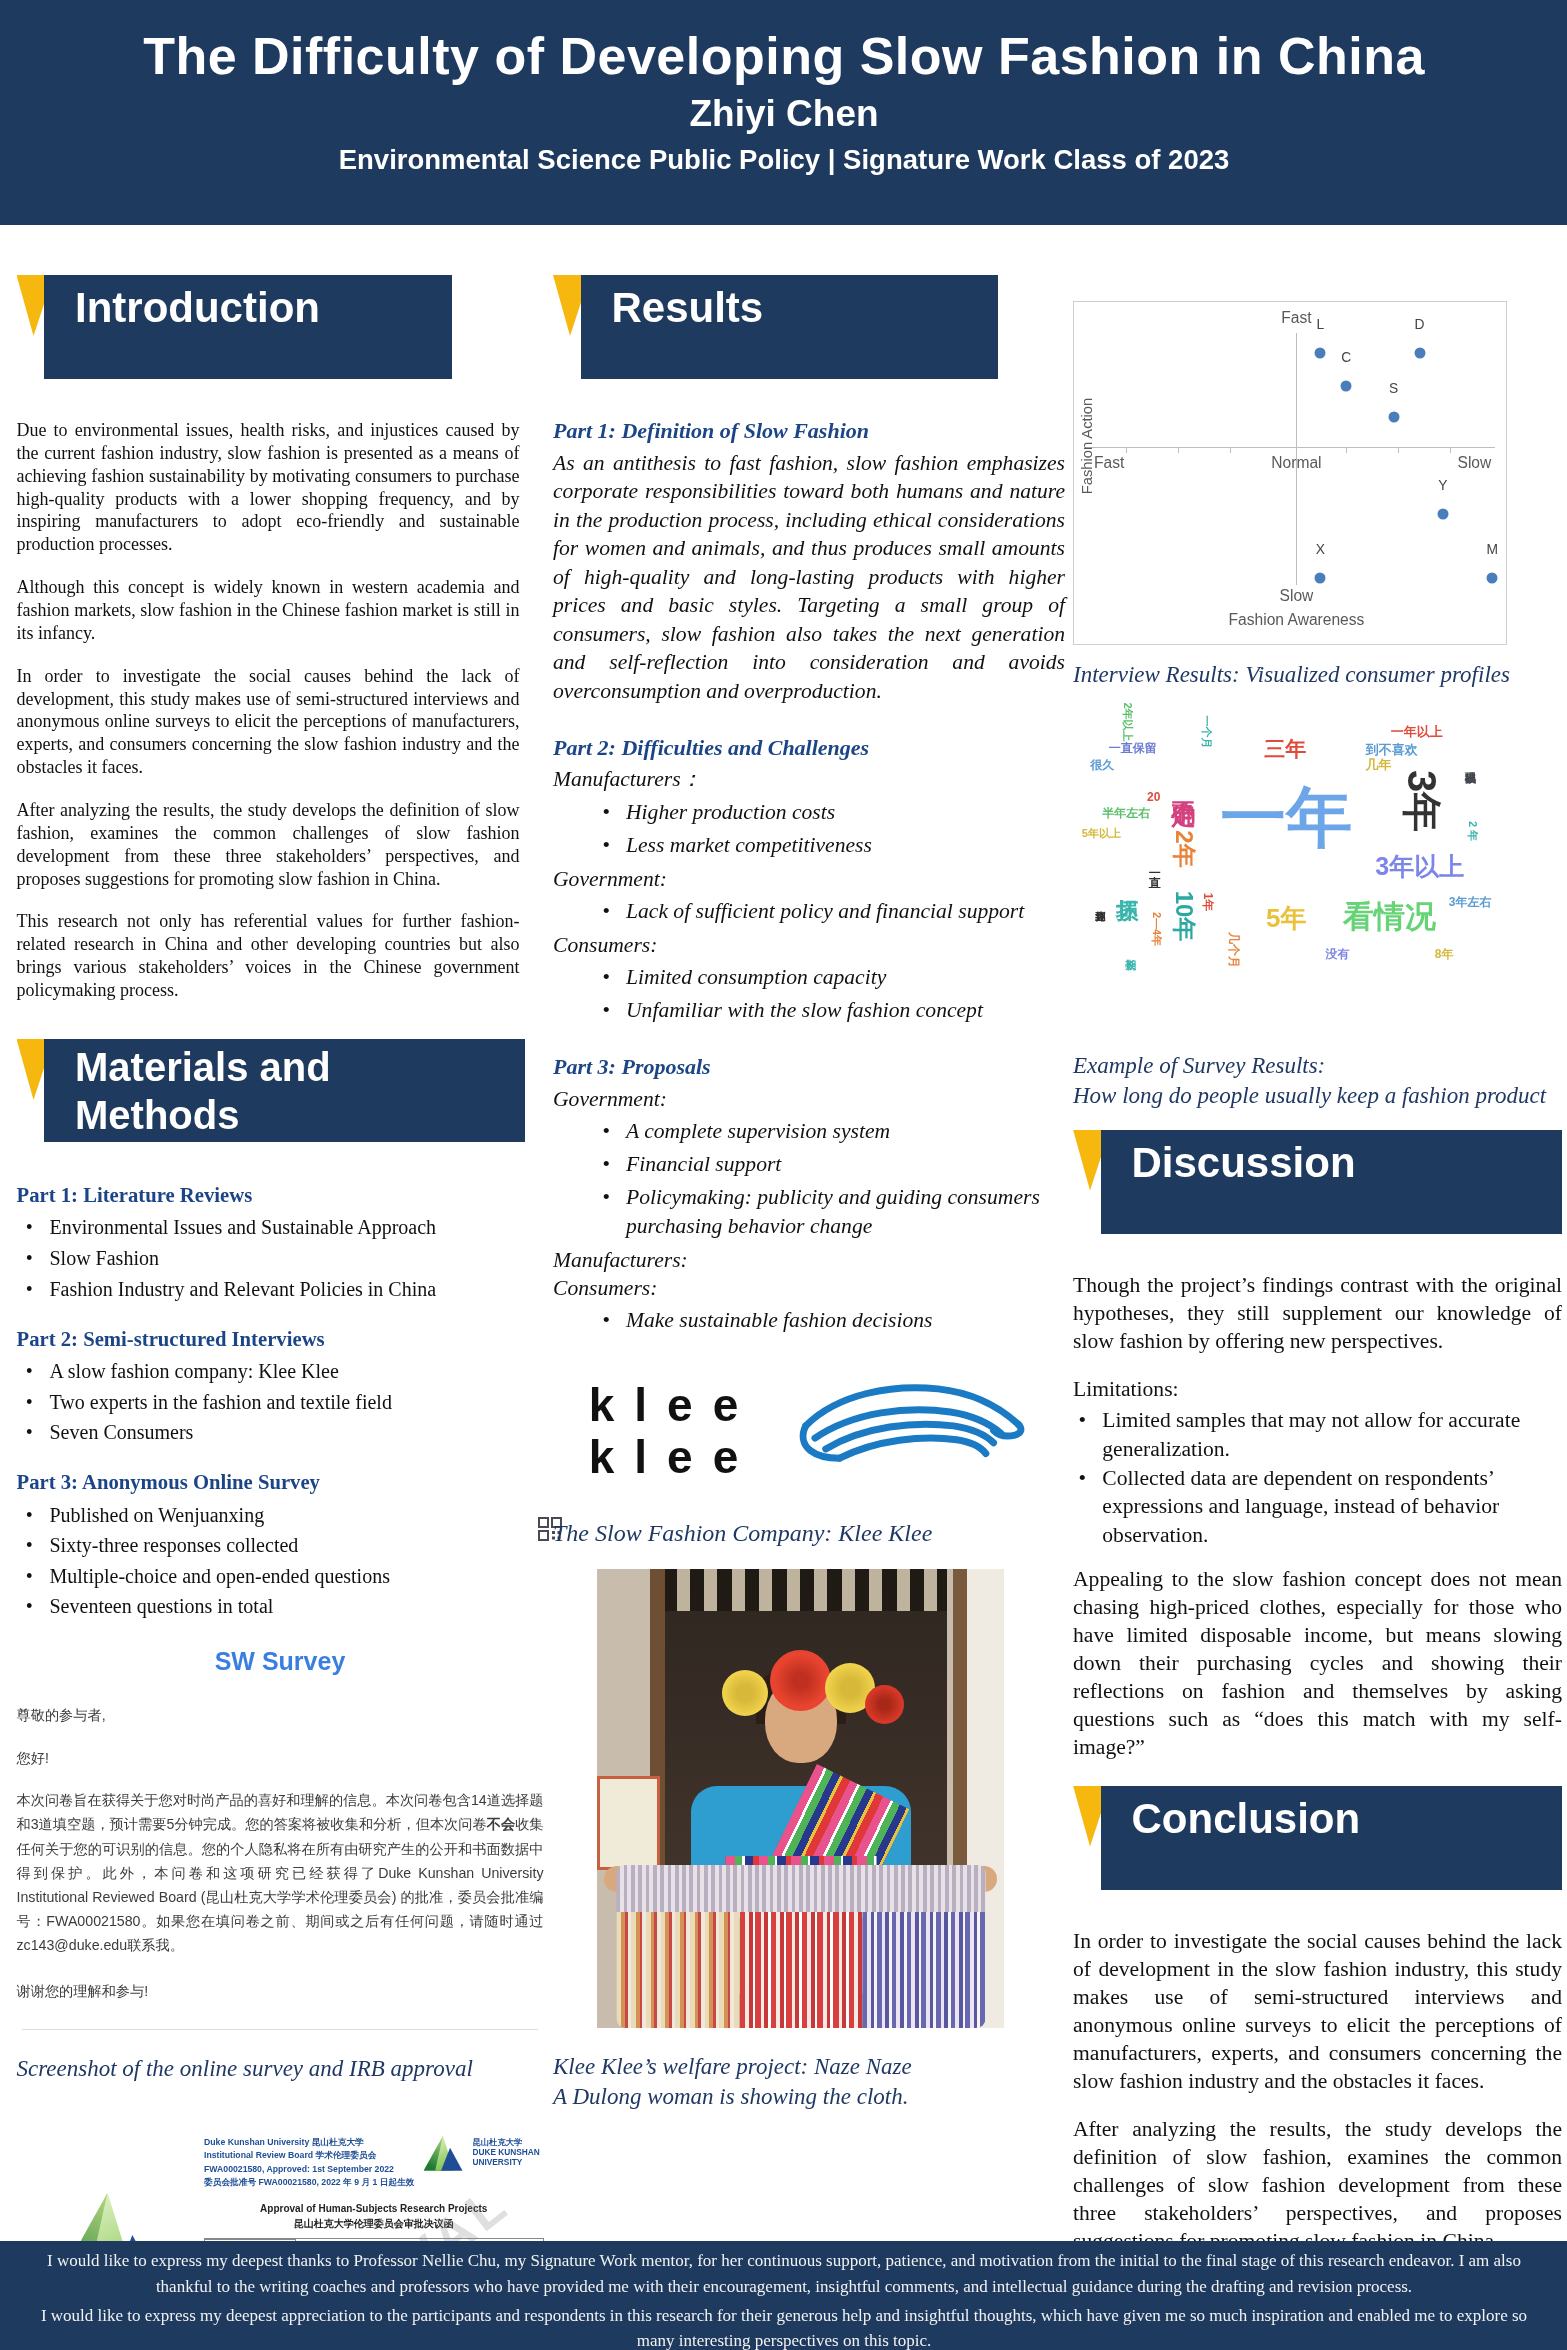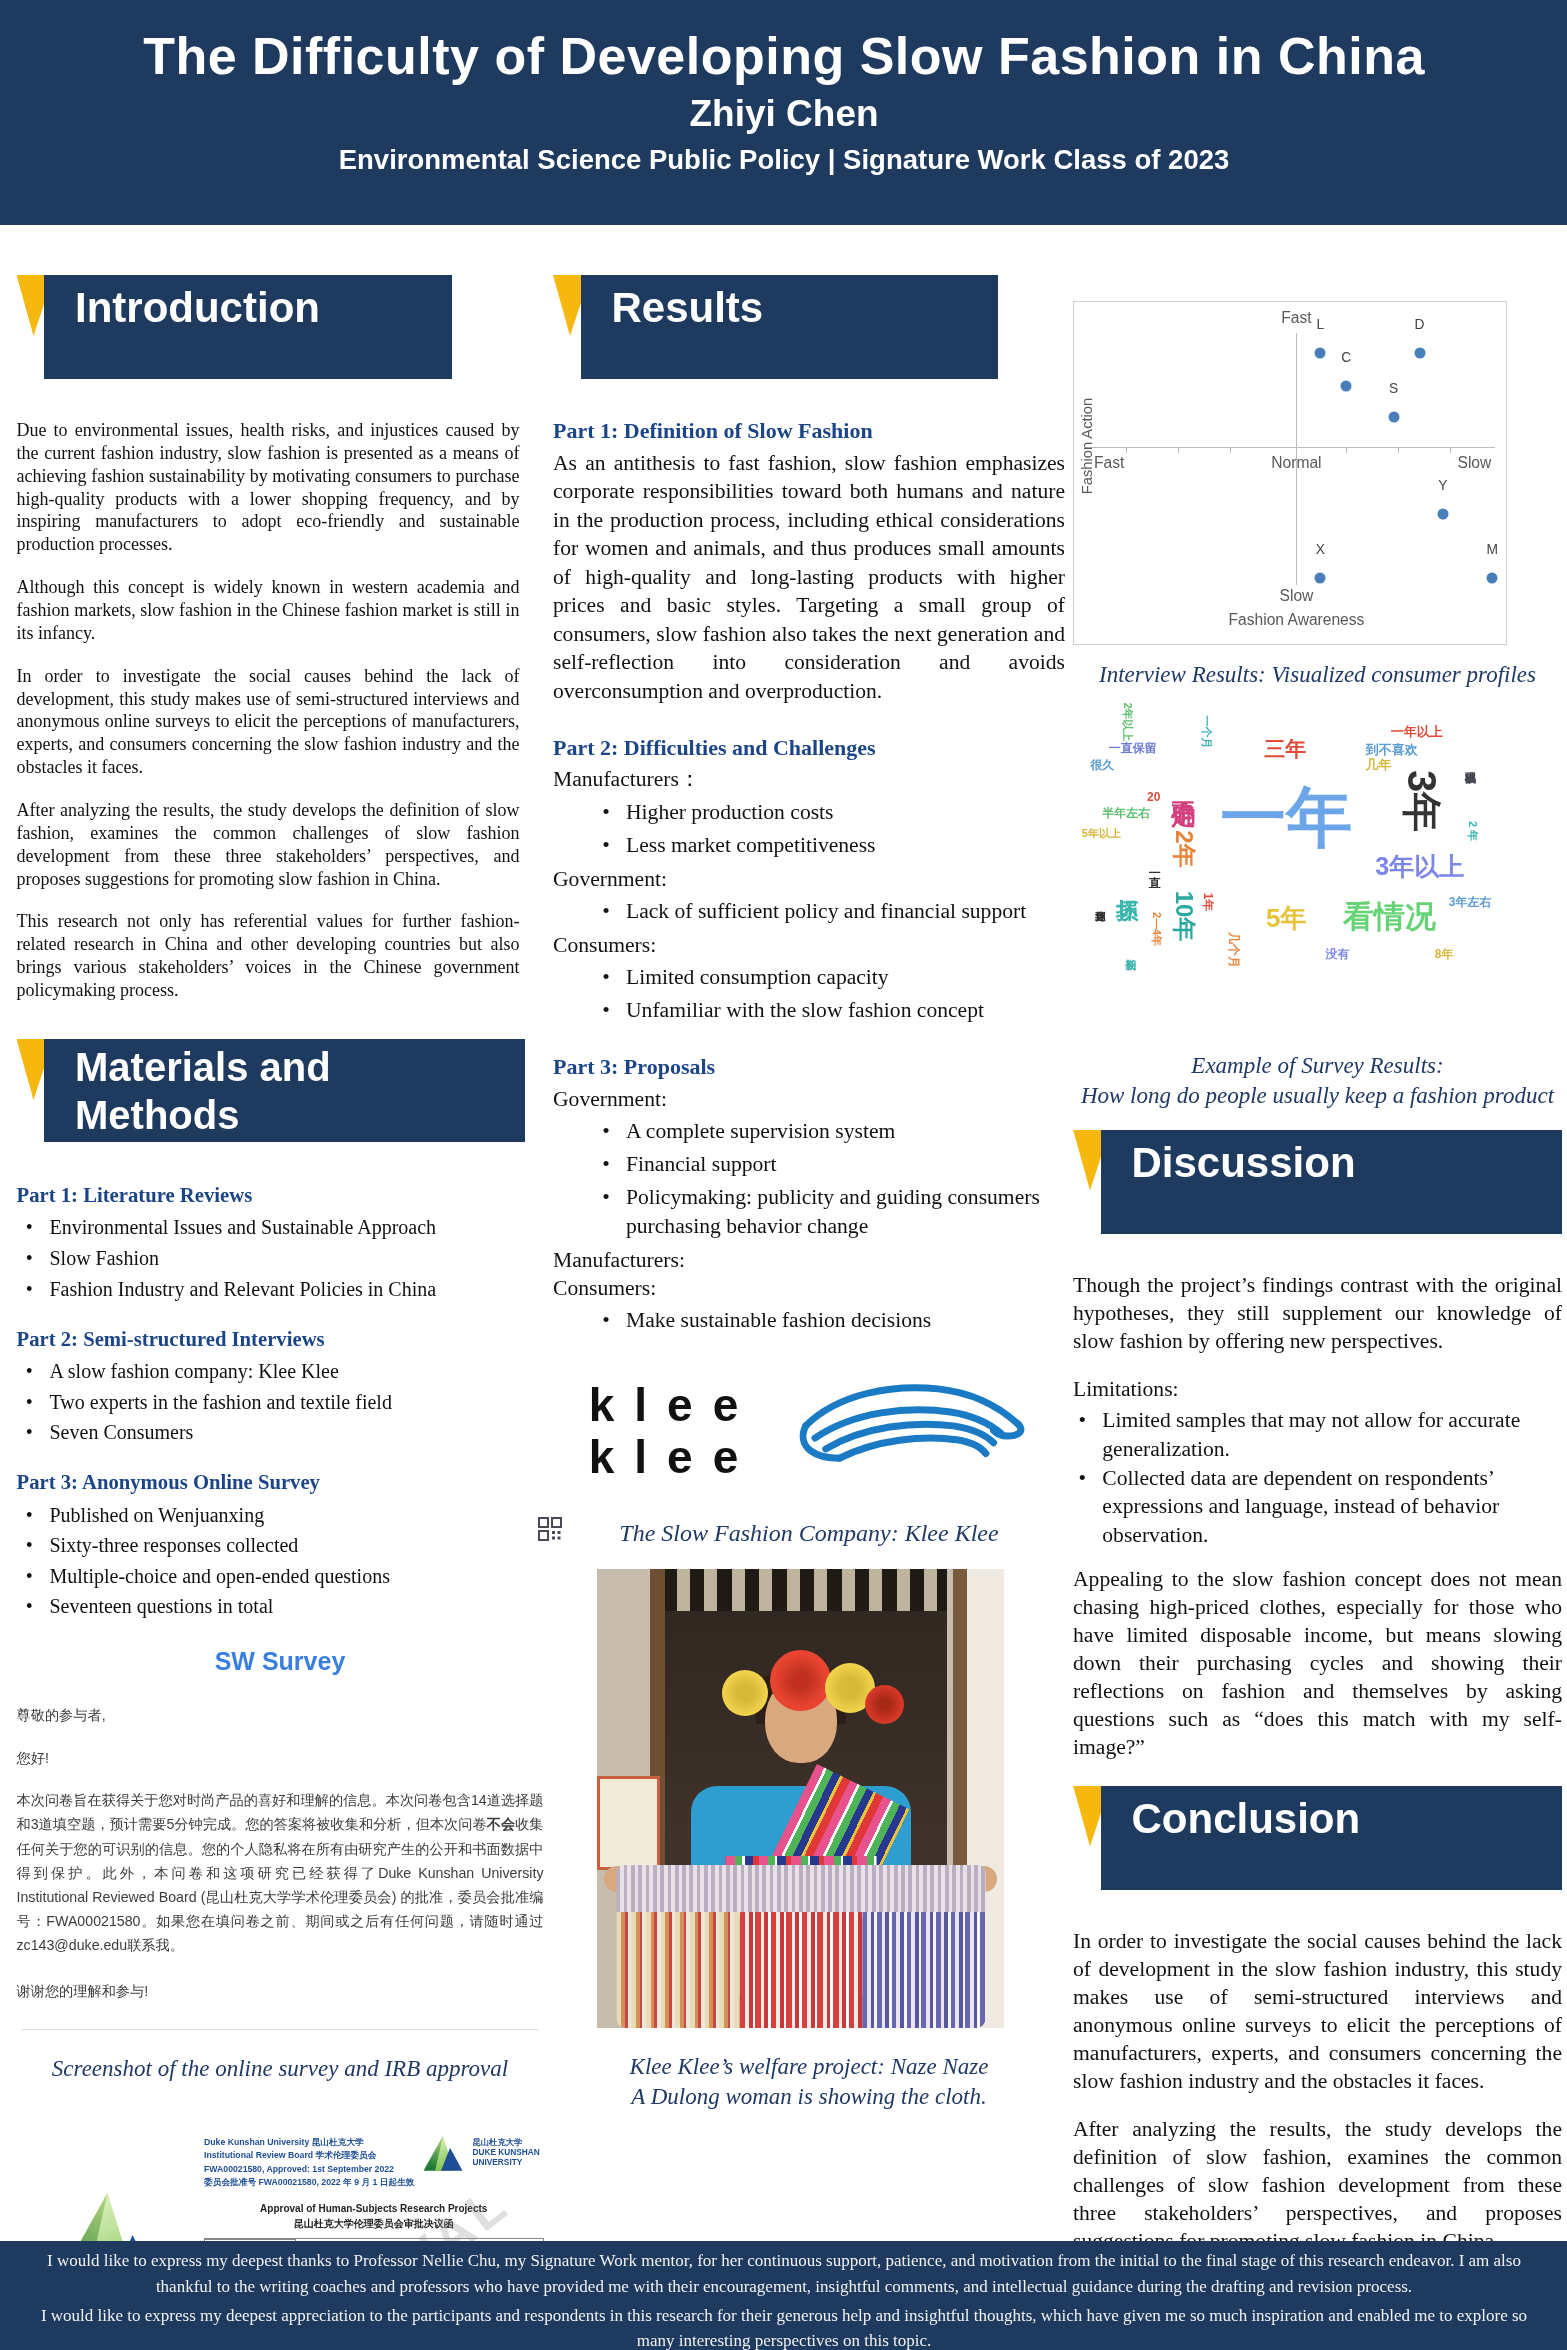--- a/index.html
+++ b/index.html
@@ -29,29 +29,29 @@
   .intro-text{margin-top:40px;width:503px;font-size:18px;line-height:1.27;}
   .part-heading{color:#1C4587;font-weight:bold;}
   .bullets{margin:3.7px 0 24px 0;padding:0;list-style:none;}
   .bullets li{position:relative;padding-left:33px;margin-bottom:4.6px;}
   .bullets li::before{content:"•";position:absolute;left:9.2px;}
   .bullets.indent{margin-left:40px;margin-bottom:5.5px;}
 
   .methods{margin-top:40px;font-size:20px;line-height:1.3;}
   .methods .part-heading{font-size:20.7px;margin-bottom:5.5px;}
 
-  .res-text{margin-top:37px;font-size:21.6px;line-height:1.32;}
+  .res-text{margin-top:37px;font-size:21.6px;line-height:1.32;font-style:italic;}
   .res-text .part-heading{font-size:22px;margin-bottom:3.7px;}
   .res-block{margin-bottom:27.5px;}
   .group-label{margin:0;}
 
   .disc-text,.concl-text{margin-top:37px;font-size:21.6px;line-height:1.3;}
   .disc-text .bullets li,.concl-text .bullets li{margin-bottom:1.8px;}
 
-  .caption{font-style:italic;color:#1F3864;text-align:center;font-size:23px;line-height:1.3;}
+  .caption{font-style:italic;color:#1F3864;font-size:23px;line-height:1.3;}
 
   
   .survey{margin-top:27.5px;font-family:"Liberation Sans",sans-serif;color:#3c3c3c;}
   .survey-title{color:#3A7FE0;font-weight:bold;font-size:25px;text-align:center;margin:13px 0 27.5px 0;}
   .survey p{font-size:14.2px;line-height:1.7;margin:0 0 22px 0;text-align:justify;}
   .survey-divider{border-top:0.9px solid #ddd;margin:26px 5.5px 24px 5.5px;}
   .qr{position:absolute;left:538px;top:1517px;width:24px;height:24px;display:grid;grid-template-columns:1fr 1fr;grid-template-rows:1fr 1fr;gap:1.8px;}
   .qr .sq{border:2.8px solid #4a4a55;box-sizing:border-box;}
   .qr .dots{position:relative;}
   .qr .dots::before{content:"";position:absolute;left:0.9px;top:0.9px;width:3.7px;height:3.7px;background:#4a4a55;box-shadow:5.5px 0 #4a4a55,0 5.5px #4a4a55,5.5px 5.5px #4a4a55;}

